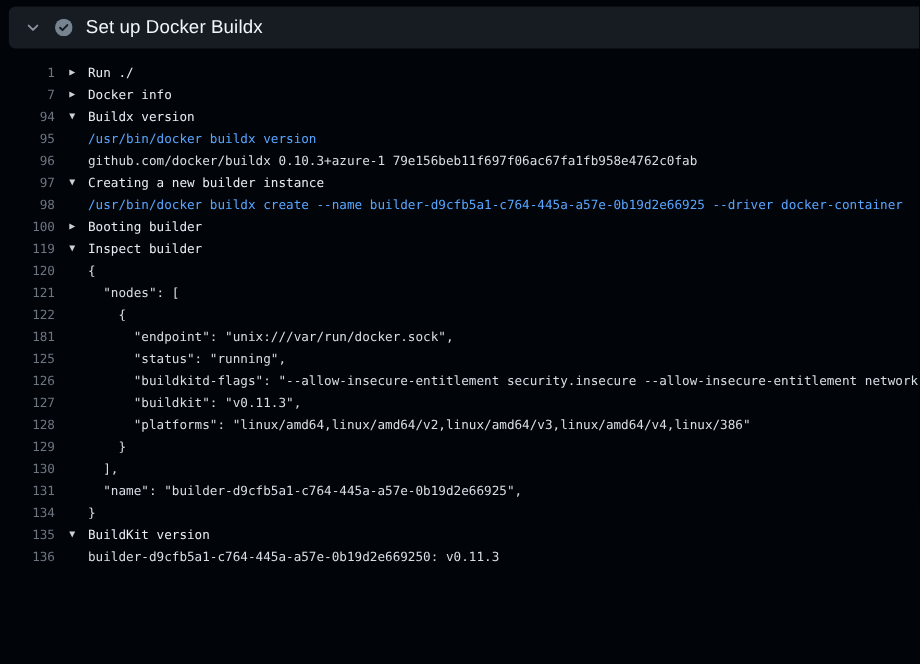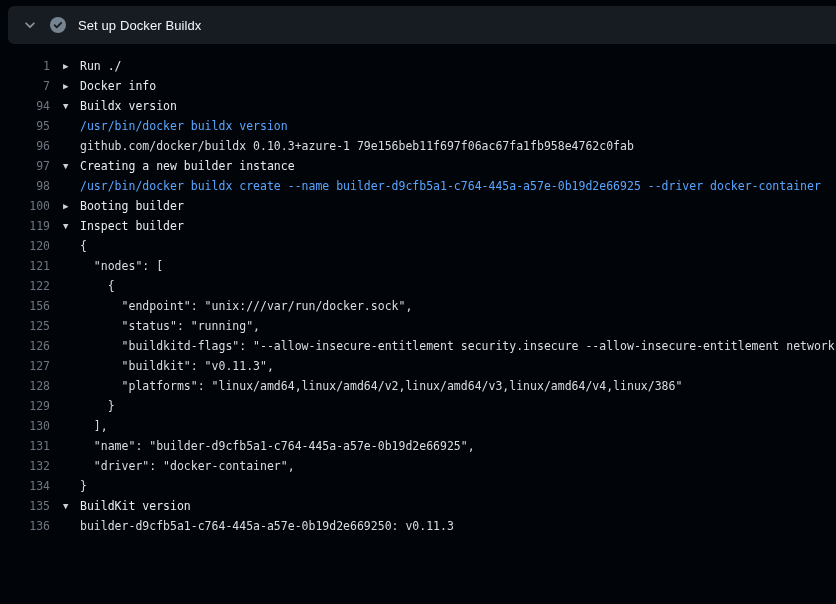--- a/index.html
+++ b/index.html
@@ -42,21 +42,21 @@
   }
   .check-wrap {
     width: 16px;
     height: 16px;
     margin-left: 12px;
     flex: none;
   }
   .step-title {
     margin-left: 12px;
     color: #f0f6fc;
-    font-size: 13px;
+    font-size: 17px;
     font-weight: 500;
     letter-spacing: 0.1px;
     white-space: nowrap;
   }
   
   .log-body {
     position: absolute;
     left: 0;
     top: 44px;
     width: 836px;
@@ -121,27 +121,26 @@
       <div class="log-row is-group"><span class="num">94</span><span class="caret-cell">▼</span><span class="text kind-group">Buildx version</span></div>
       <div class="log-row"><span class="num">95</span><span class="caret-cell"></span><span class="text kind-command">/usr/bin/docker buildx version</span></div>
       <div class="log-row"><span class="num">96</span><span class="caret-cell"></span><span class="text kind-output">github.com/docker/buildx 0.10.3+azure-1 79e156beb11f697f06ac67fa1fb958e4762c0fab</span></div>
       <div class="log-row is-group"><span class="num">97</span><span class="caret-cell">▼</span><span class="text kind-group">Creating a new builder instance</span></div>
       <div class="log-row"><span class="num">98</span><span class="caret-cell"></span><span class="text kind-command">/usr/bin/docker buildx create --name builder-d9cfb5a1-c764-445a-a57e-0b19d2e66925 --driver docker-container</span></div>
       <div class="log-row is-group"><span class="num">100</span><span class="caret-cell">▶</span><span class="text kind-group">Booting builder</span></div>
       <div class="log-row is-group"><span class="num">119</span><span class="caret-cell">▼</span><span class="text kind-group">Inspect builder</span></div>
       <div class="log-row"><span class="num">120</span><span class="caret-cell"></span><span class="text kind-output">{</span></div>
       <div class="log-row"><span class="num">121</span><span class="caret-cell"></span><span class="text kind-output">  "nodes": [</span></div>
       <div class="log-row"><span class="num">122</span><span class="caret-cell"></span><span class="text kind-output">    {</span></div>
-      <div class="log-row"><span class="num">156</span><span class="caret-cell"></span><span class="text kind-output">      "endpoint": "unix:///var/run/docker.sock",</span></div>
+      <div class="log-row"><span class="num">181</span><span class="caret-cell"></span><span class="text kind-output">      "endpoint": "unix:///var/run/docker.sock",</span></div>
       <div class="log-row"><span class="num">125</span><span class="caret-cell"></span><span class="text kind-output">      "status": "running",</span></div>
       <div class="log-row"><span class="num">126</span><span class="caret-cell"></span><span class="text kind-output">      "buildkitd-flags": "--allow-insecure-entitlement security.insecure --allow-insecure-entitlement network.host",</span></div>
       <div class="log-row"><span class="num">127</span><span class="caret-cell"></span><span class="text kind-output">      "buildkit": "v0.11.3",</span></div>
       <div class="log-row"><span class="num">128</span><span class="caret-cell"></span><span class="text kind-output">      "platforms": "linux/amd64,linux/amd64/v2,linux/amd64/v3,linux/amd64/v4,linux/386"</span></div>
       <div class="log-row"><span class="num">129</span><span class="caret-cell"></span><span class="text kind-output">    }</span></div>
       <div class="log-row"><span class="num">130</span><span class="caret-cell"></span><span class="text kind-output">  ],</span></div>
       <div class="log-row"><span class="num">131</span><span class="caret-cell"></span><span class="text kind-output">  "name": "builder-d9cfb5a1-c764-445a-a57e-0b19d2e66925",</span></div>
-      <div class="log-row"><span class="num">132</span><span class="caret-cell"></span><span class="text kind-output">  "driver": "docker-container",</span></div>
       <div class="log-row"><span class="num">134</span><span class="caret-cell"></span><span class="text kind-output">}</span></div>
       <div class="log-row is-group"><span class="num">135</span><span class="caret-cell">▼</span><span class="text kind-group">BuildKit version</span></div>
       <div class="log-row"><span class="num">136</span><span class="caret-cell"></span><span class="text kind-output">builder-d9cfb5a1-c764-445a-a57e-0b19d2e669250: v0.11.3</span></div>
     </div>
 
 </div>
 
 </body></html>

